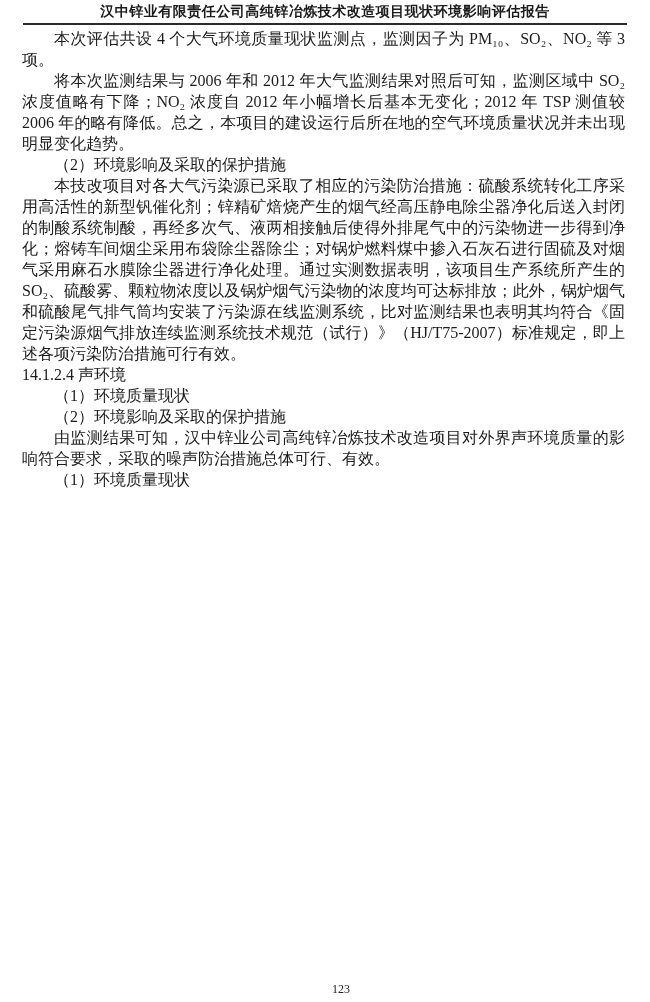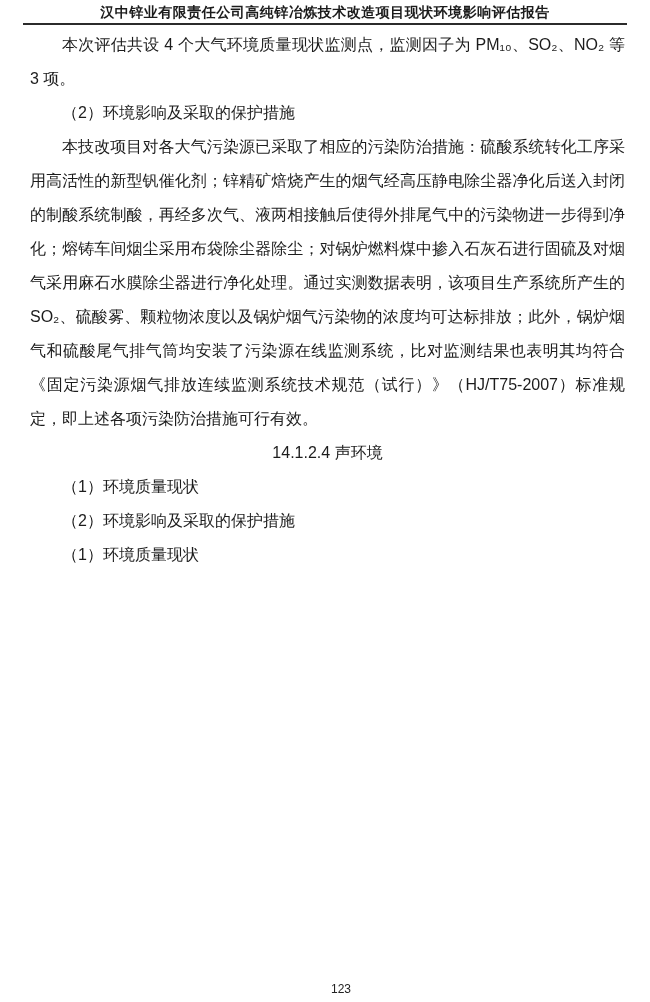--- a/index.html
+++ b/index.html
@@ -6,54 +6,54 @@
     margin: 0;
     padding: 0;
     background: #ffffff;
   }
   .page {
     position: relative;
     width: 650px;
     height: 1002px;
     background: #ffffff;
     color: #1c1c1c;
-    font-family: Liberation Sans, sans-serif;
+    font-family: Liberation Serif, serif;
     box-sizing: border-box;
     overflow: hidden;
   }
   .page-header {
     padding-top: 3px;
     text-align: center;
     font-size: 14px;
     font-weight: bold;
     letter-spacing: 0.5px;
     line-height: 18px;
   }
   .header-rule {
     margin: 2px 23px 0 23px;
     border: none;
     border-top: 2px solid #2b2b2b;
     height: 0;
   }
   .content {
-    margin: 3px 25px 0 30px;
+    margin: 3px 25px 0 22px;
     font-size: 16px;
-    line-height: 34px;
+    line-height: 21px;
     text-align: justify;
   }
   .content p {
     margin: 0;
     padding: 0;
   }
   p.para {
     text-indent: 2em;
   }
   p.sec-heading {
     text-indent: 0;
-    text-align: center;
+    text-align: left;
   }
   .page-footer {
     position: absolute;
     bottom: 6px;
     left: 16px;
     width: 100%;
     text-align: center;
     font-size: 12px;
     line-height: 14px;
     color: #222222;
@@ -63,23 +63,25 @@
 <body>
 
 <div class="page">
 
   <div class="page-header">汉中锌业有限责任公司高纯锌冶炼技术改造项目现状环境影响评估报告</div>
 
   <hr class="header-rule">
 
   <div class="content">
     <p class="para">本次评估共设 4 个大气环境质量现状监测点，监测因子为 PM₁₀、SO₂、NO₂ 等 3 项。</p>
+    <p class="para">将本次监测结果与 2006 年和 2012 年大气监测结果对照后可知，监测区域中 SO₂ 浓度值略有下降；NO₂ 浓度自 2012 年小幅增长后基本无变化；2012 年 TSP 测值较 2006 年的略有降低。总之，本项目的建设运行后所在地的空气环境质量状况并未出现明显变化趋势。</p>
     <p class="para">（2）环境影响及采取的保护措施</p>
     <p class="para">本技改项目对各大气污染源已采取了相应的污染防治措施：硫酸系统转化工序采用高活性的新型钒催化剂；锌精矿焙烧产生的烟气经高压静电除尘器净化后送入封闭的制酸系统制酸，再经多次气、液两相接触后使得外排尾气中的污染物进一步得到净化；熔铸车间烟尘采用布袋除尘器除尘；对锅炉燃料煤中掺入石灰石进行固硫及对烟气采用麻石水膜除尘器进行净化处理。通过实测数据表明，该项目生产系统所产生的 SO₂、硫酸雾、颗粒物浓度以及锅炉烟气污染物的浓度均可达标排放；此外，锅炉烟气和硫酸尾气排气筒均安装了污染源在线监测系统，比对监测结果也表明其均符合《固定污染源烟气排放连续监测系统技术规范（试行）》（HJ/T75-2007）标准规定，即上述各项污染防治措施可行有效。</p>
     <p class="sec-heading">14.1.2.4 声环境</p>
     <p class="para">（1）环境质量现状</p>
     <p class="para">（2）环境影响及采取的保护措施</p>
+    <p class="para">由监测结果可知，汉中锌业公司高纯锌冶炼技术改造项目对外界声环境质量的影响符合要求，采取的噪声防治措施总体可行、有效。</p>
     <p class="para">（1）环境质量现状</p>
   </div>
 
   <div class="page-footer">123</div>
 
 </div>
 
 </body></html>

